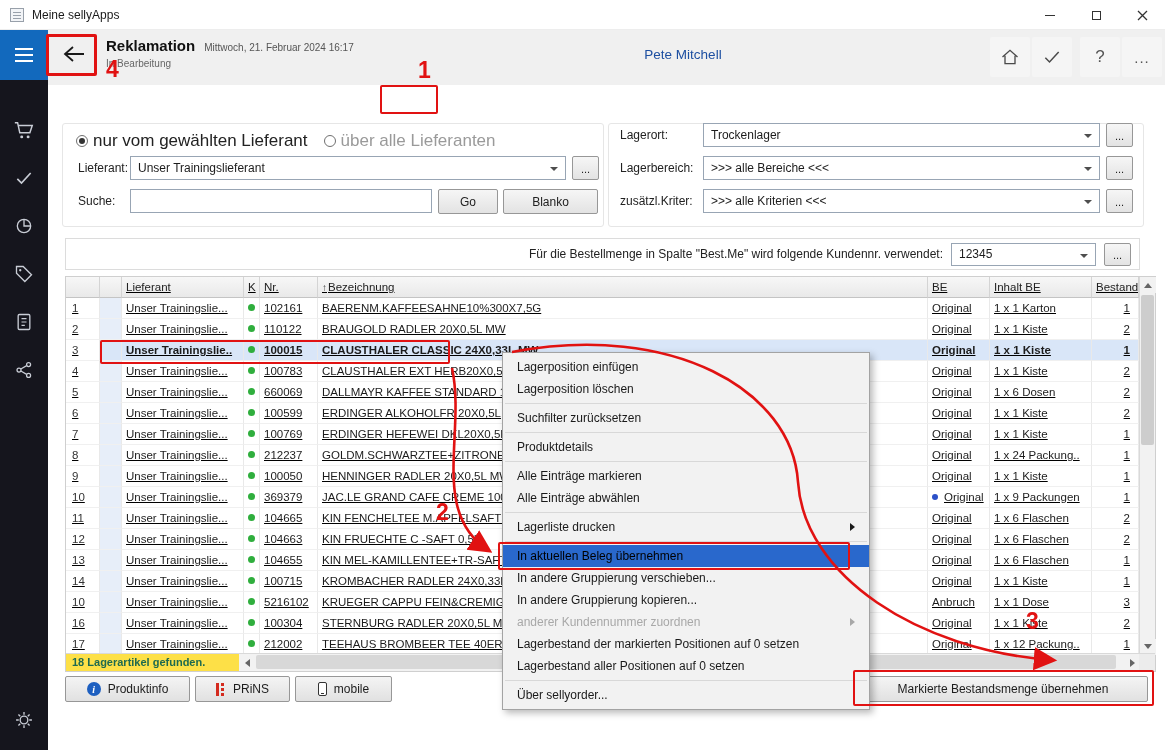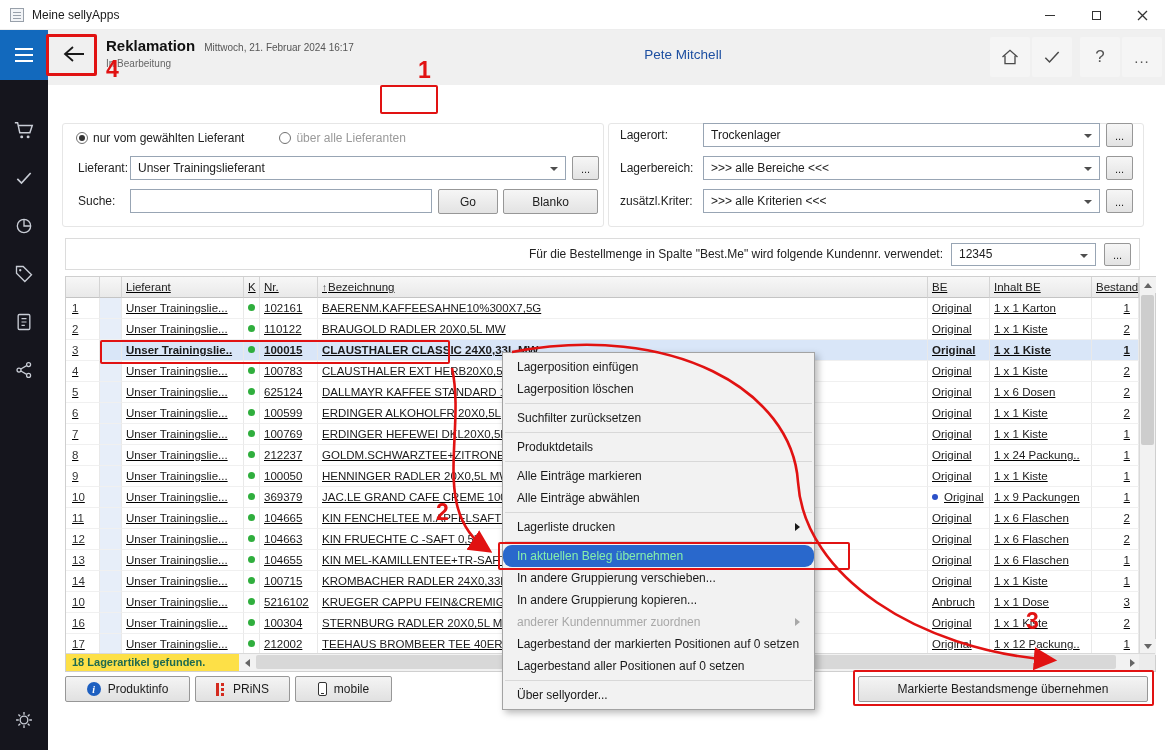--- a/index.html
+++ b/index.html
@@ -38,21 +38,21 @@
   
   .tabbar { position:absolute; left:48px; top:85px; width:1117px; height:30px; background:#fdfdfd; border-bottom:1px solid #e0e0e0; display:flex; align-items:center; padding-left:34px; gap:38px;margin-top:37px; }
   .tab { font-size:12px; color:#2b2b2b; padding:4px 2px; }
   .tab.active { font-weight:bold; color:#000; }
 
   
   .filters { position:absolute; left:48px; top:115px; width:1117px; height:121px; background:#fff; }
   .group-box { position:absolute; border:1px solid #e6e6e6; border-radius:3px; }
   .gb-left { left:14px; top:8px; width:542px; height:104px; }
   .gb-right { left:560px; top:8px; width:536px; height:104px; }
-  .radio-row { position:absolute; left:28px; top:16px; display:flex; gap:35px; align-items:center; font-size:12px; color:#222; }
+  .radio-row { position:absolute; left:28px; top:16px; display:flex; gap:16px; align-items:center; font-size:17px; color:#222; }
   .radio { width:12px; height:12px; border:1px solid #707070; border-radius:50%; display:inline-block; position:relative; background:#fff; margin-right:5px; vertical-align:-2px; }
   .radio.checked:after { content:""; position:absolute; left:2px; top:2px; width:6px; height:6px; border-radius:50%; background:#333; }
   .radio-opt { display:flex; align-items:center; }
   .radio-opt.disabled { color:#9a9a9a; }
   .fld-label { position:absolute; font-size:12px; color:#222; }
   .combo { position:absolute; height:24px; background:#fff; border:1px solid #98a5b4; display:flex; align-items:center; padding:0 22px 0 7px; font-size:12px; color:#1c1c1c; white-space:nowrap; overflow:hidden; }
   .combo:after { content:""; position:absolute; right:7px; top:10px; border:4px solid transparent; border-top-color:#4e4e4e; }
   .text-input { position:absolute; height:24px; background:#fff; border:1px solid #98a5b4; }
   .sm-btn { position:absolute; height:25px; background:linear-gradient(#f6f6f6,#e3e3e3); border:1px solid #979797; border-radius:2px; font-size:12px; color:#222; display:flex; align-items:center; justify-content:center; }
 
@@ -102,24 +102,24 @@
   
   .fbtn { position:absolute; height:26px; background:linear-gradient(#f4f4f4,#e1e1e1); border:1px solid #979797; border-radius:2px; display:flex; align-items:center; justify-content:center; gap:7px; font-size:12px; color:#1c1c1c; }
   .info-badge { width:14px; height:14px; border-radius:50%; background:#1d5fc0; color:#fff; font-size:10px; font-style:italic; font-weight:bold; display:flex; align-items:center; justify-content:center; font-family:"Liberation Serif", serif; }
   .prins-ic { display:inline-block; width:10px; height:13px; position:relative; }
   .prins-ic:before { content:""; position:absolute; left:0; top:0; width:3px; height:13px; background:#d42a1e; }
   .prins-ic:after { content:""; position:absolute; left:5px; top:0; width:3px; height:3px; background:#d42a1e; box-shadow:0 5px 0 #d42a1e, 0 10px 0 #d42a1e; }
   .phone-ic { display:inline-block; width:9px; height:14px; border:1px solid #333; border-radius:2px; position:relative; background:#fff; }
   .phone-ic:after { content:""; position:absolute; left:2px; bottom:1px; width:3px; height:1px; background:#333; }
 
   
-  .context-menu { position:absolute; left:502px; top:352px; width:313px; background:#f2f2f2; border:1px solid #a3a3a3; box-shadow:3px 3px 7px rgba(0,0,0,.28); padding:3px 0; z-index:40; }
+  .context-menu { position:absolute; left:502px; top:352px; width:368px; background:#f2f2f2; border:1px solid #a3a3a3; box-shadow:3px 3px 7px rgba(0,0,0,.28); padding:3px 0; z-index:40; }
   .menu-item { height:22px; padding:0 10px 0 14px; font-size:12px; color:#1a1a1a; display:flex; align-items:center; }
   .menu-item .mi-label { flex:1; white-space:nowrap; overflow:hidden; }
-  .menu-item.hl { background:#2968cc; color:#86efac;border-radius:9px; }
+  .menu-item.hl { background:#2968cc; color:#000000; }
   .menu-item.dis { color:#a8a8a8; }
   .menu-sep { height:1px; background:#d8d8d8; margin:3px 2px; }
   .sub-arrow { width:0; height:0; border:4px solid transparent; border-left:5px solid currentColor; margin-left:8px; }
 
   
   .ann-box { position:absolute; border:3px solid #e11212; border-radius:2px; z-index:60; pointer-events:none; }
   .ann-num { position:absolute; color:#e11212; font-size:23px; font-weight:bold; z-index:60; pointer-events:none; }
   .ann-arrows { position:absolute; left:0; top:0; z-index:55; pointer-events:none; }
 
   svg.ic { display:block; }
@@ -356,21 +356,21 @@
           <div class="td bez">CLAUSTHALER EXT HERB20X0,5L</div>
           <div class="td be">Original</div>
           <div class="td inhalt">1 x 1 Kiste</div>
           <div class="td bestand">2</div>
         </div>
         <div class="tr">
           <div class="td num">5</div>
           <div class="td sel"></div>
           <div class="td lief">Unser Trainingslie...</div>
           <div class="td k"><span class="gdot"></span></div>
-          <div class="td nr">625124</div>
+          <div class="td nr">660069</div>
           <div class="td bez">DALLMAYR KAFFEE STANDARD 1</div>
           <div class="td be">Original</div>
           <div class="td inhalt">1 x 6 Dosen</div>
           <div class="td bestand">2</div>
         </div>
         <div class="tr">
           <div class="td num">6</div>
           <div class="td sel"></div>
           <div class="td lief">Unser Trainingslie...</div>
           <div class="td k"><span class="gdot"></span></div>

